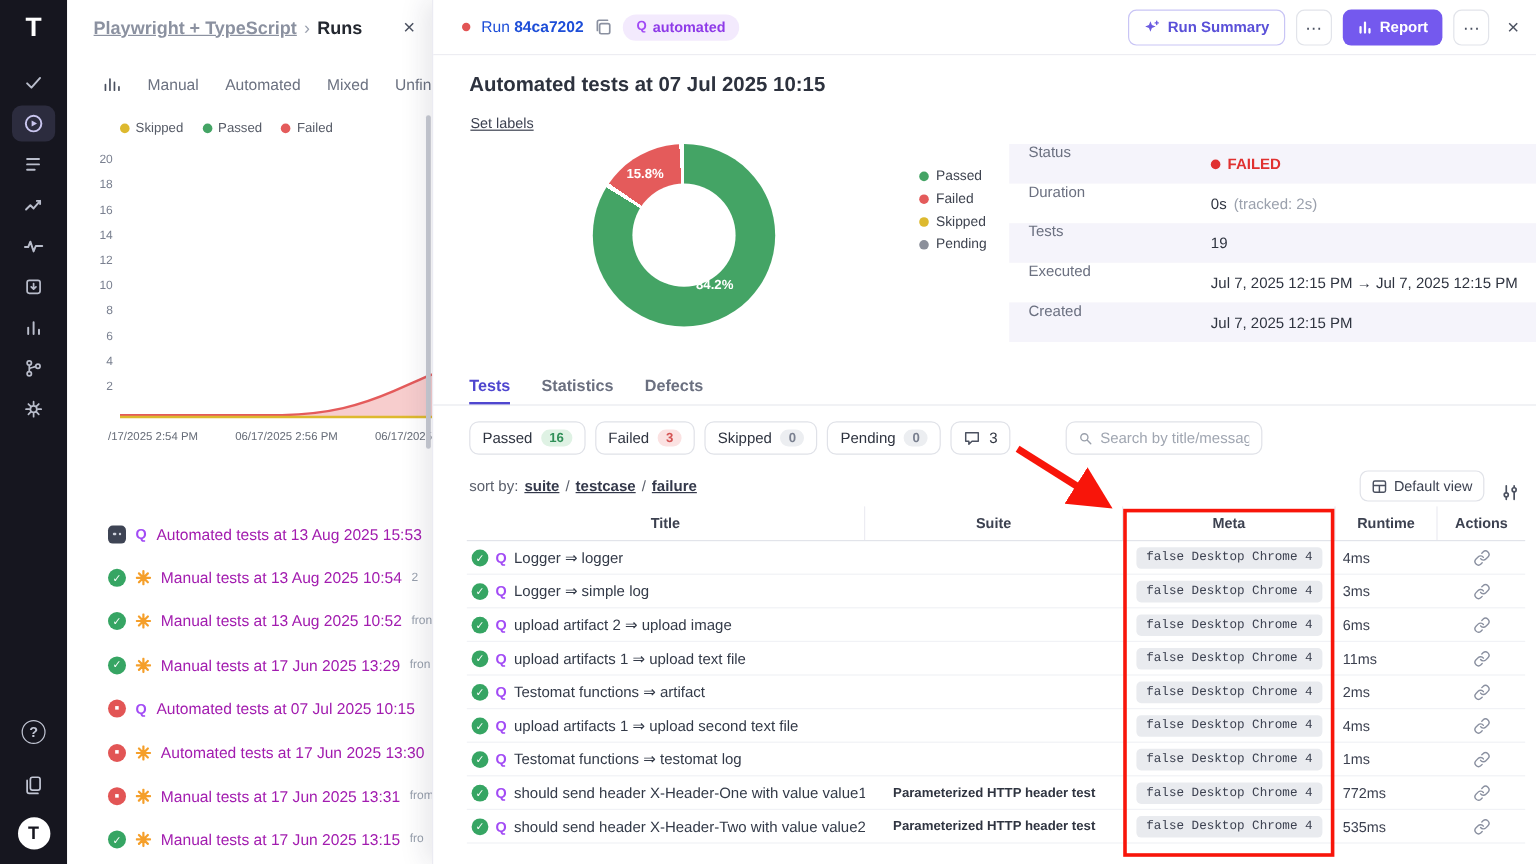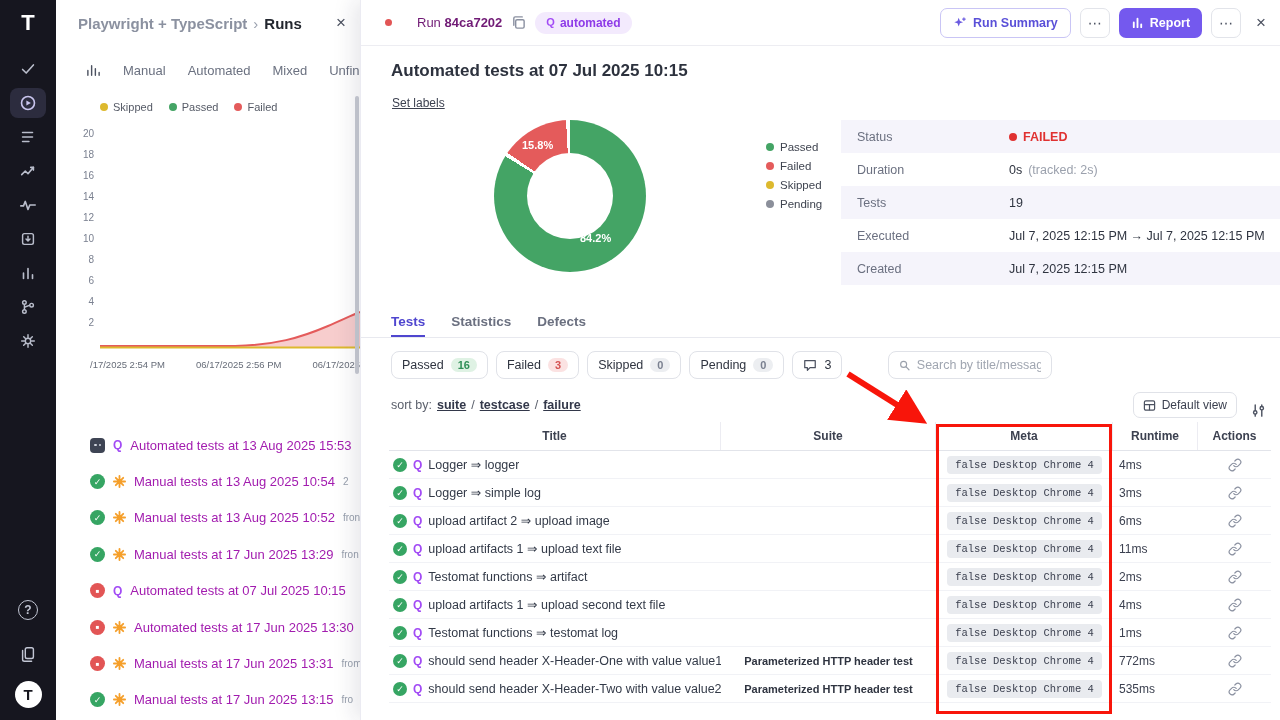--- a/index.html
+++ b/index.html
@@ -18,21 +18,21 @@
   .sb-bottom { margin-top:auto; display:flex; flex-direction:column; align-items:center; gap:10px; margin-bottom:12px; }
   .help-ic { width:20px; height:20px; border:1.6px solid #c2c6d4; border-radius:50%; color:#c2c6d4;
              font-size:12px; font-weight:700; display:flex; align-items:center; justify-content:center; }
   .avatar { width:27px; height:27px; border-radius:50%; background:#fff; color:#16161f; font-weight:800;
             font-size:15px; display:flex; align-items:center; justify-content:center; }
 
   
   #runs-panel { position:absolute; left:56px; top:0; width:304px; height:720px; background:#fff; }
   .rp-header { position:absolute; top:0; left:0; right:0; height:46px; display:flex; align-items:center;
                padding:0 14px 0 22px; gap:6px; white-space:nowrap; }
-  .rp-project { font-size:15px; font-weight:700; color:#8b91a0; }
+  .rp-project { font-size:15px; font-weight:700; color:#8b91a0;text-decoration:underline; }
   .rp-sep { font-size:15px; color:#9aa0ae; }
   .rp-current { font-size:15px; font-weight:700; color:#23272f; }
   .rp-close { margin-left:auto; font-size:17px; color:#4b5160; cursor:pointer; }
   .rp-tabs { position:absolute; top:57px; left:30px; right:0; height:26px; display:flex; align-items:center;
              gap:22px; font-size:13px; color:#6b7180; overflow:hidden; white-space:nowrap; }
   .rp-tab { cursor:pointer; }
   .rp-legend { position:absolute; top:101px; left:44px; display:flex; gap:16px; font-size:11px; color:#555a66; }
   .leg-item { display:flex; align-items:center; gap:5px; }
   .leg-dot { width:8px; height:8px; border-radius:50%; }
   .chart-y { position:absolute; left:4px; top:128px; width:34px; height:200px; display:flex; flex-direction:column;
@@ -55,21 +55,21 @@
   .q-ic { color:#a24bf5; font-weight:800; font-size:12px; flex:0 0 auto; line-height:1; }
   .run-title { font-size:13px; color:#a21caf; }
   .run-suffix { font-size:10px; color:#98a0ad; }
 
   
   #drawer { position:absolute; left:360px; top:0; width:920px; height:720px; background:#fff;
             border-left:1px solid #ebebf2; box-shadow:-7px 0 20px rgba(25,25,60,.10); }
   .d-header { position:absolute; top:0; left:0; right:0; height:46px; border-bottom:1px solid #ededf2;
               display:flex; align-items:center; padding:0 14px 0 24px; gap:9px; }
   .dot-red { width:7px; height:7px; border-radius:50%; background:#e25555; flex:0 0 auto; }
-  .run-label { font-size:13px; color:#701a75; white-space:nowrap;margin-left:16px; }
+  .run-label { font-size:13px; color:#1d4ed8; white-space:nowrap; }
   .run-id { font-weight:700; }
   .badge-auto { display:flex; align-items:center; gap:5px; background:#f3eafd; color:#8e3ae8; font-size:12px;
                 font-weight:600; border-radius:13px; padding:4px 11px; cursor:pointer; }
   .badge-auto .q-ic { font-size:11px; }
   .spacer { flex:1; }
   .btn-rs { display:flex; align-items:center; gap:6px; height:30px; padding:0 12px; border:1px solid #c9c5f5;
             border-radius:7px; color:#5a50d8; background:#fff; font-size:12.5px; font-weight:600; cursor:pointer; }
   .btn-more { width:30px; height:30px; border:1px solid #e2e4ea; border-radius:7px; display:flex;
               align-items:center; justify-content:center; color:#4b5160; font-size:14px; background:#fff; cursor:pointer; }
   .btn-report { height:30px; padding:0 12px; border-radius:7px; background:#7459ee; border:none; color:#fff;
@@ -84,21 +84,21 @@
   .donut::after { content:""; position:absolute; left:33px; top:33px; width:86px; height:86px;
                   background:#fff; border-radius:50%; }
   .donut-label { position:absolute; color:#fff; font-size:11px; font-weight:700; z-index:3; }
   .dl-failed { left:28px; top:19px; }
   .dl-passed { left:86px; top:112px; }
   .donut-legend { position:absolute; left:405px; top:137px; font-size:11.5px; color:#3f4450; }
   .dleg-item { display:flex; align-items:center; gap:6px; height:19px; }
   .dleg-dot { width:8px; height:8px; border-radius:50%; }
 
   .info-table { position:absolute; left:480px; top:120px; width:440px; }
-  .info-row { display:flex; align-items:center; height:33px; padding-left:16px; font-size:12.5px; white-space:nowrap; }
+  .info-row { display:flex; height:33px; padding-left:16px; font-size:12.5px; white-space:nowrap; }
   .info-row:nth-child(odd) { background:#f5f4fb; }
   .info-label { width:152px; color:#6b7080; flex:0 0 auto; }
   .info-value { color:#2f3440; display:flex; align-items:center; gap:6px; }
   .failed-text { color:#e03131; font-weight:700; }
   .dot-failed { width:8px; height:8px; border-radius:50%; background:#e03131; }
   .info-extra { color:#9ba1ad; }
 
   .d-tabs { position:absolute; top:307px; left:0; right:0; height:31px; border-bottom:1px solid #e8e9ef;
             display:flex; gap:26px; padding-left:30px; font-size:13.5px; color:#6b7080; }
   .d-tab { display:flex; align-items:center; height:100%; border-bottom:2px solid transparent;

